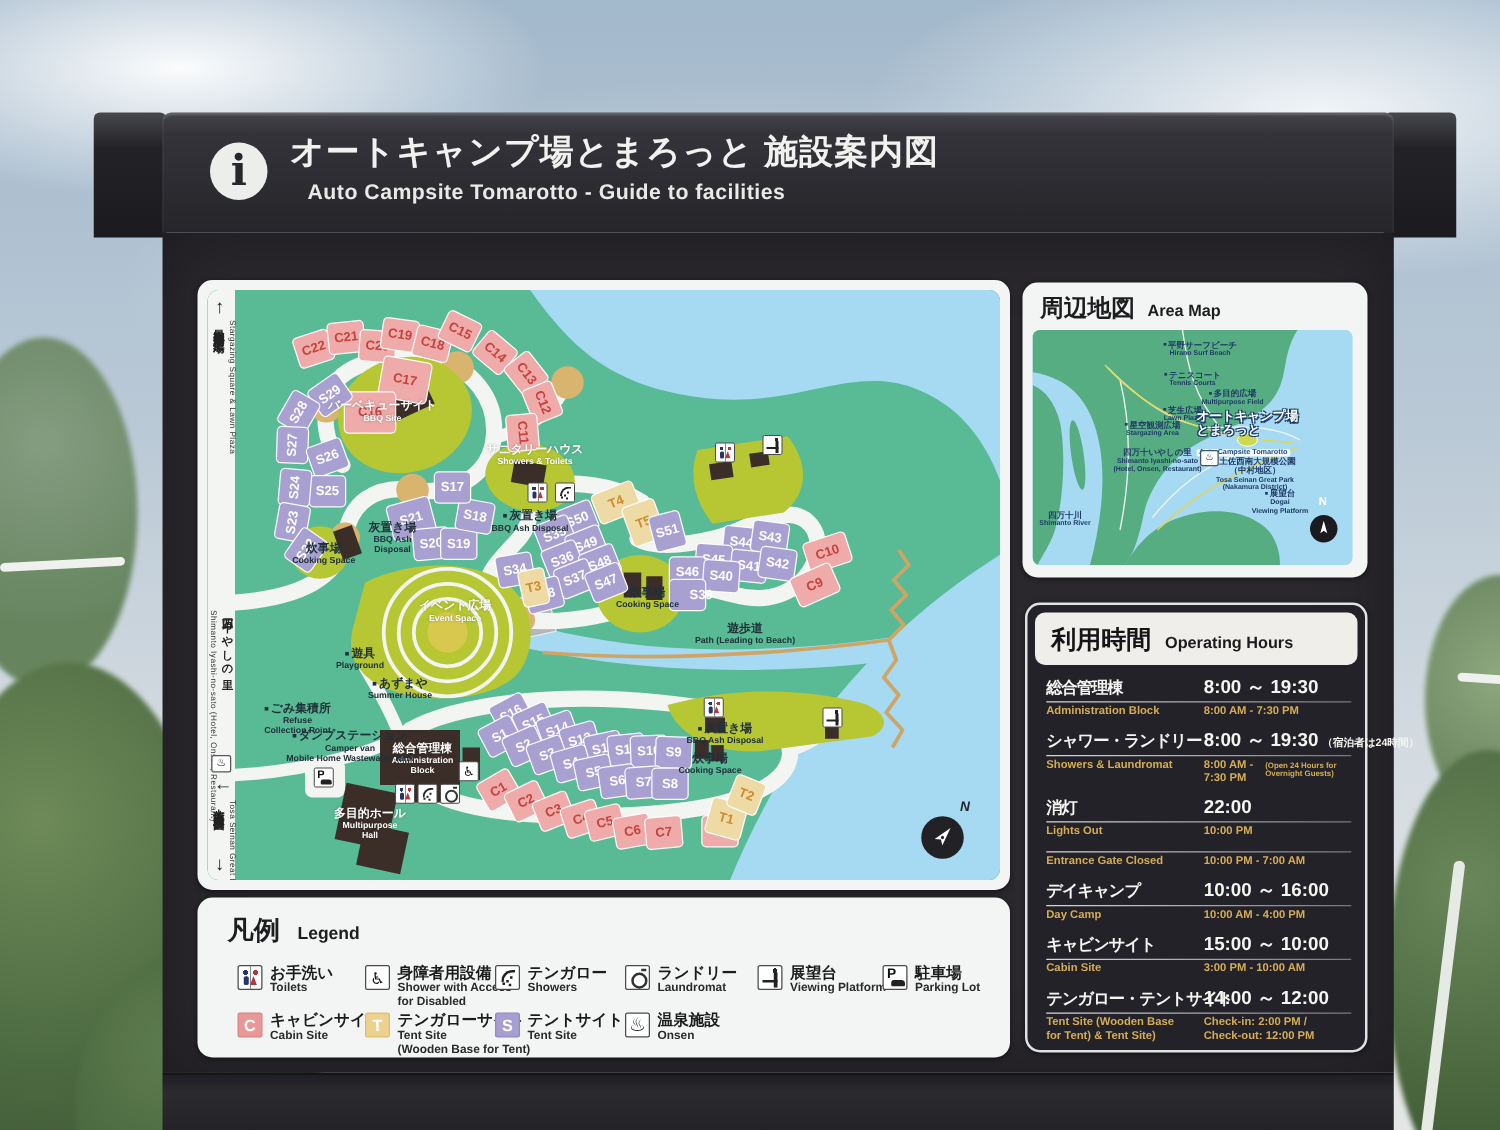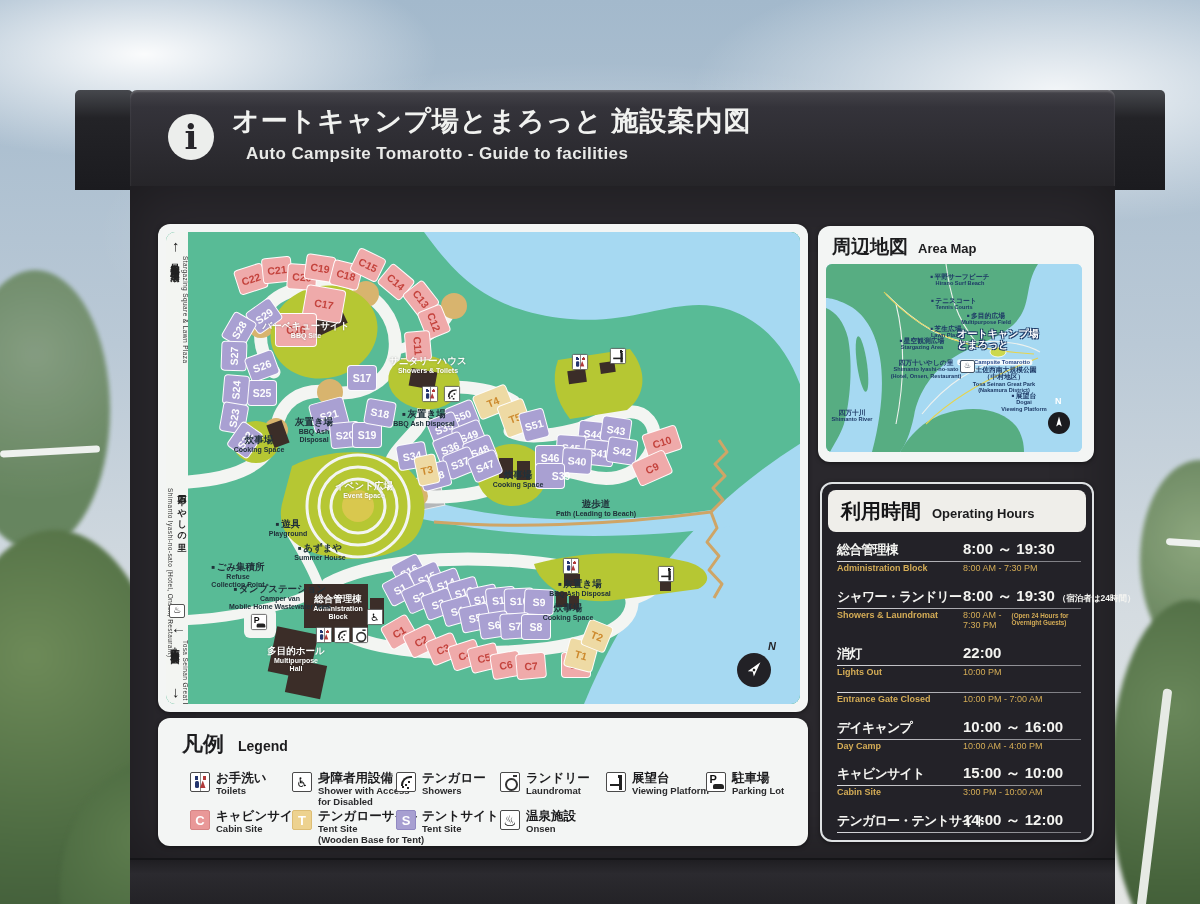--- a/index.html
+++ b/index.html
@@ -136,21 +136,21 @@
   .h-head .jp{font-size:20px;font-weight:bold;color:#151517;}
   .h-head .en{font-size:13px;font-weight:bold;color:#1b1b1d;margin-left:11px;margin-top:4px;}
   #hours-rows{position:absolute;left:15px;right:11px;top:56px;bottom:6px;display:flex;flex-direction:column;justify-content:space-between;}
   .hrow{display:flex;flex-direction:column;}
   .hr-line{display:flex;align-items:baseline;}
   .hr-jp{width:126px;flex:none;font-size:13px;font-weight:bold;color:#f4f4f1;letter-spacing:-.8px;white-space:nowrap;}
   .hr-time{font-size:15px;font-weight:bold;color:#f4f4f1;white-space:nowrap;}
   .hr-note{font-size:8.5px;font-weight:bold;color:#f4f4f1;margin-left:3px;white-space:nowrap;}
   .hr-div{height:1px;background:linear-gradient(90deg,#d8d8dc,#77777d);margin:2px 0 1px;}
   .hr-en{width:126px;flex:none;font-size:9px;font-weight:bold;color:#d4ac56;line-height:1.2;white-space:pre-line;}
-  .hr-entime{font-size:9px;font-weight:normal;color:#d4ac56;line-height:1.2;white-space:pre-line;}
+  .hr-entime{font-size:9px;font-weight:bold;color:#d4ac56;line-height:1.2;white-space:pre-line;}
   .hr-ennote{font-size:6.3px;font-weight:bold;color:#d4ac56;margin-left:3px;}
 </style>
 </head>
 <body>
 
 <div class="sky"></div>
 <div class="bush b2"></div>
 <div class="bush b1"></div>
 <div class="bush b5"></div>
 <div class="bush b4"></div>
@@ -263,21 +263,21 @@
             <div class="site site-s" style="left: 68px; top: 124px; width: 30px; height: 26px; transform: translate(-50%, -50%) rotate(-88deg);">S27</div>
             <div class="site site-s" style="left: 96px; top: 134px; width: 30px; height: 26px; transform: translate(-50%, -50%) rotate(-20deg);">S26</div>
             <div class="site site-s" style="left: 96px; top: 161px; width: 30px; height: 26px; transform: translate(-50%, -50%) rotate(0deg);">S25</div>
             <div class="site site-s" style="left: 70px; top: 158px; width: 30px; height: 26px; transform: translate(-50%, -50%) rotate(-85deg);">S24</div>
             <div class="site site-s" style="left: 68px; top: 186px; width: 30px; height: 26px; transform: translate(-50%, -50%) rotate(-80deg);">S23</div>
             <div class="site site-s" style="left: 79px; top: 208px; width: 30px; height: 26px; transform: translate(-50%, -50%) rotate(-55deg);">S22</div>
             <div class="site site-s" style="left: 163px; top: 183px; width: 36px; height: 30px; transform: translate(-50%, -50%) rotate(-15deg);">S21</div>
             <div class="site site-s" style="left: 179px; top: 203px; width: 30px; height: 26px; transform: translate(-50%, -50%) rotate(-5deg);">S20</div>
             <div class="site site-s" style="left: 201px; top: 203px; width: 30px; height: 26px; transform: translate(-50%, -50%) rotate(0deg);">S19</div>
             <div class="site site-s" style="left: 214px; top: 181px; width: 30px; height: 26px; transform: translate(-50%, -50%) rotate(10deg);">S18</div>
-            <div class="site site-s" style="left: 196px; top: 146px; width: 30px; height: 26px; transform: translate(-50%, -50%) rotate(0deg);">S17</div>
+            <div class="site site-s" style="left: 196px; top: 158px; width: 30px; height: 26px; transform: translate(-50%, -50%) rotate(0deg);">S17</div>
             <div class="site site-t" style="left: 327px; top: 170px; width: 36px; height: 26px; transform: translate(-50%, -50%) rotate(-22deg);">T4</div>
             <div class="site site-t" style="left: 349px; top: 186px; width: 28px; height: 34px; transform: translate(-50%, -50%) rotate(-20deg);">T5</div>
             <div class="site site-s" style="left: 296px; top: 184px; width: 30px; height: 26px; transform: translate(-50%, -50%) rotate(-22deg);">S50</div>
             <div class="site site-s" style="left: 278px; top: 196px; width: 30px; height: 26px; transform: translate(-50%, -50%) rotate(-22deg);">S35</div>
             <div class="site site-s" style="left: 303px; top: 204px; width: 30px; height: 26px; transform: translate(-50%, -50%) rotate(-22deg);">S49</div>
             <div class="site site-s" style="left: 284px; top: 216px; width: 30px; height: 26px; transform: translate(-50%, -50%) rotate(-22deg);">S36</div>
             <div class="site site-s" style="left: 314px; top: 219px; width: 30px; height: 26px; transform: translate(-50%, -50%) rotate(-22deg);">S48</div>
             <div class="site site-s" style="left: 246px; top: 224px; width: 30px; height: 26px; transform: translate(-50%, -50%) rotate(-10deg);">S34</div>
             <div class="site site-s" style="left: 294px; top: 231px; width: 30px; height: 26px; transform: translate(-50%, -50%) rotate(-22deg);">S37</div>
             <div class="site site-s" style="left: 319px; top: 234px; width: 30px; height: 26px; transform: translate(-50%, -50%) rotate(-22deg);">S47</div>
@@ -586,19 +586,25 @@
               <div class="hr-en">Cabin Site</div>
               <div class="hr-entime">3:00 PM - 10:00 AM</div>
             </div>
           </div>
           <div class="hrow">
             <div class="hr-line">
               <div class="hr-jp">テンガロー・テントサイト</div>
               <div class="hr-time">14:00 ～ 12:00</div>
             </div>
             <div class="hr-div"></div>
+            <div class="hr-line">
+              <div class="hr-en">Tent Site (Wooden Base
+for Tent) &amp; Tent Site)</div>
+              <div class="hr-entime">Check-in: 2:00 PM /
+Check-out: 12:00 PM</div>
+            </div>
           </div>
         </div>
     </div>
 
   </div>
   <div class="base"></div>
 </div>
 
 </body></html>

